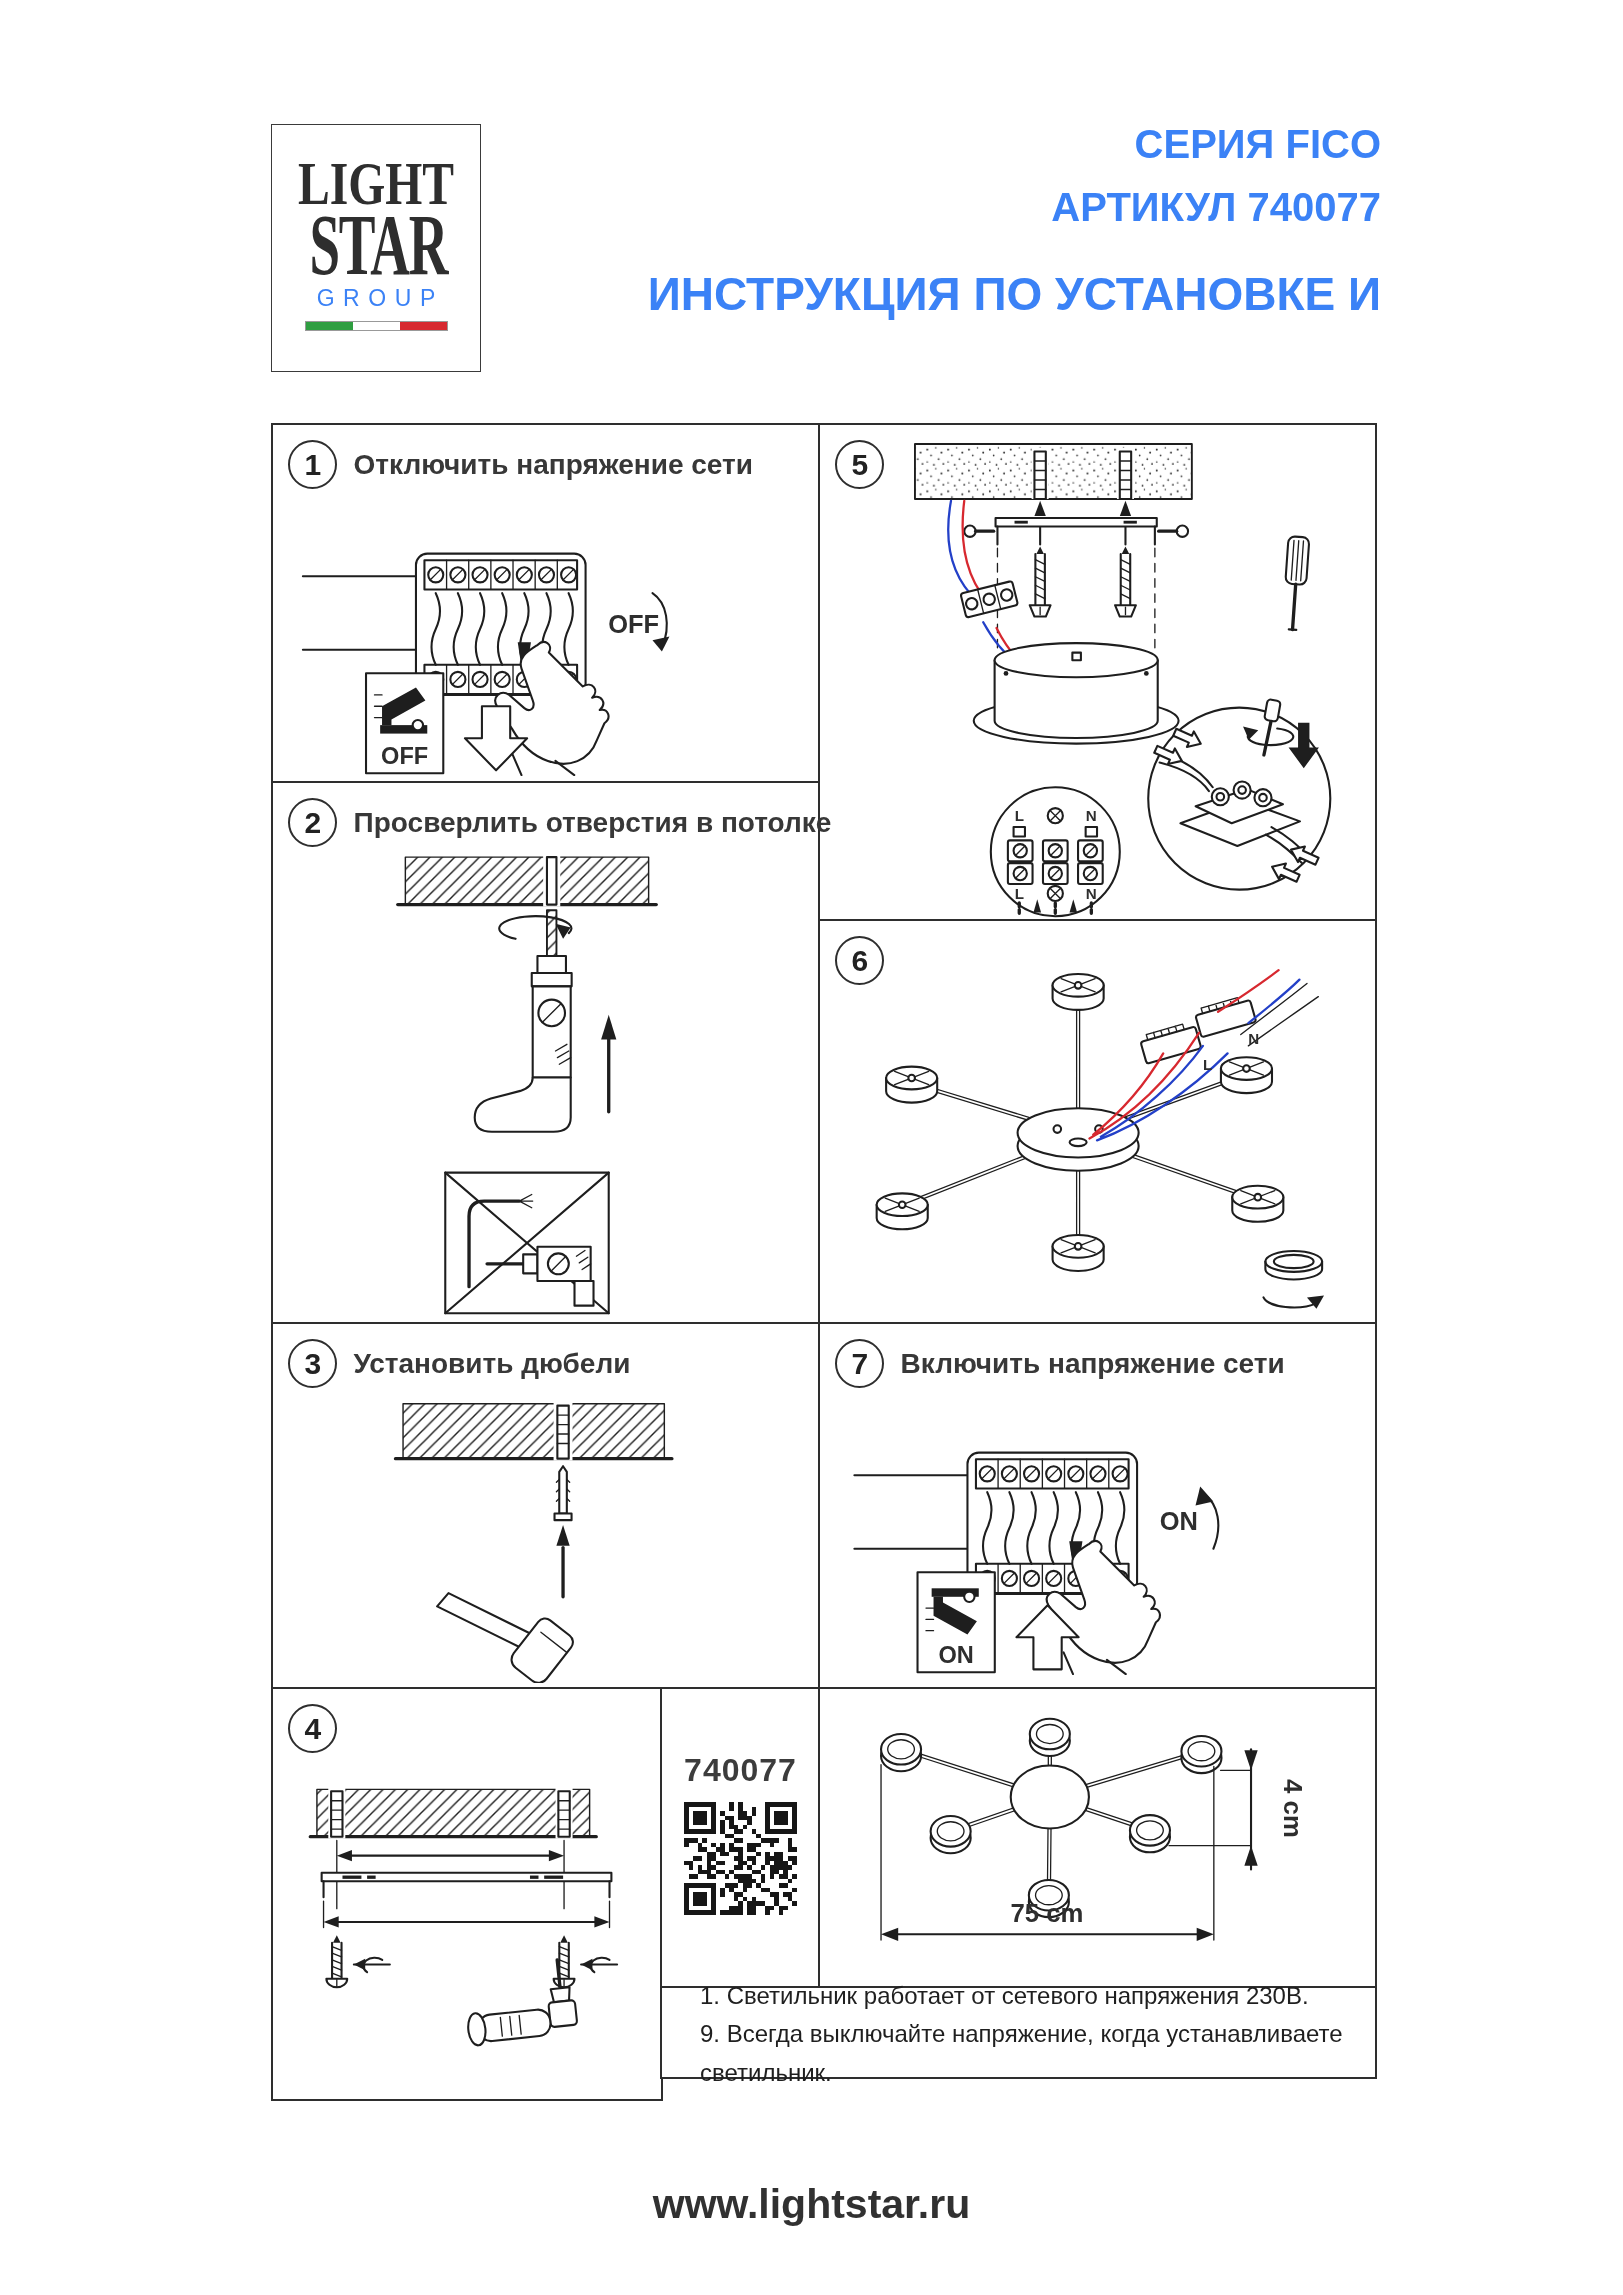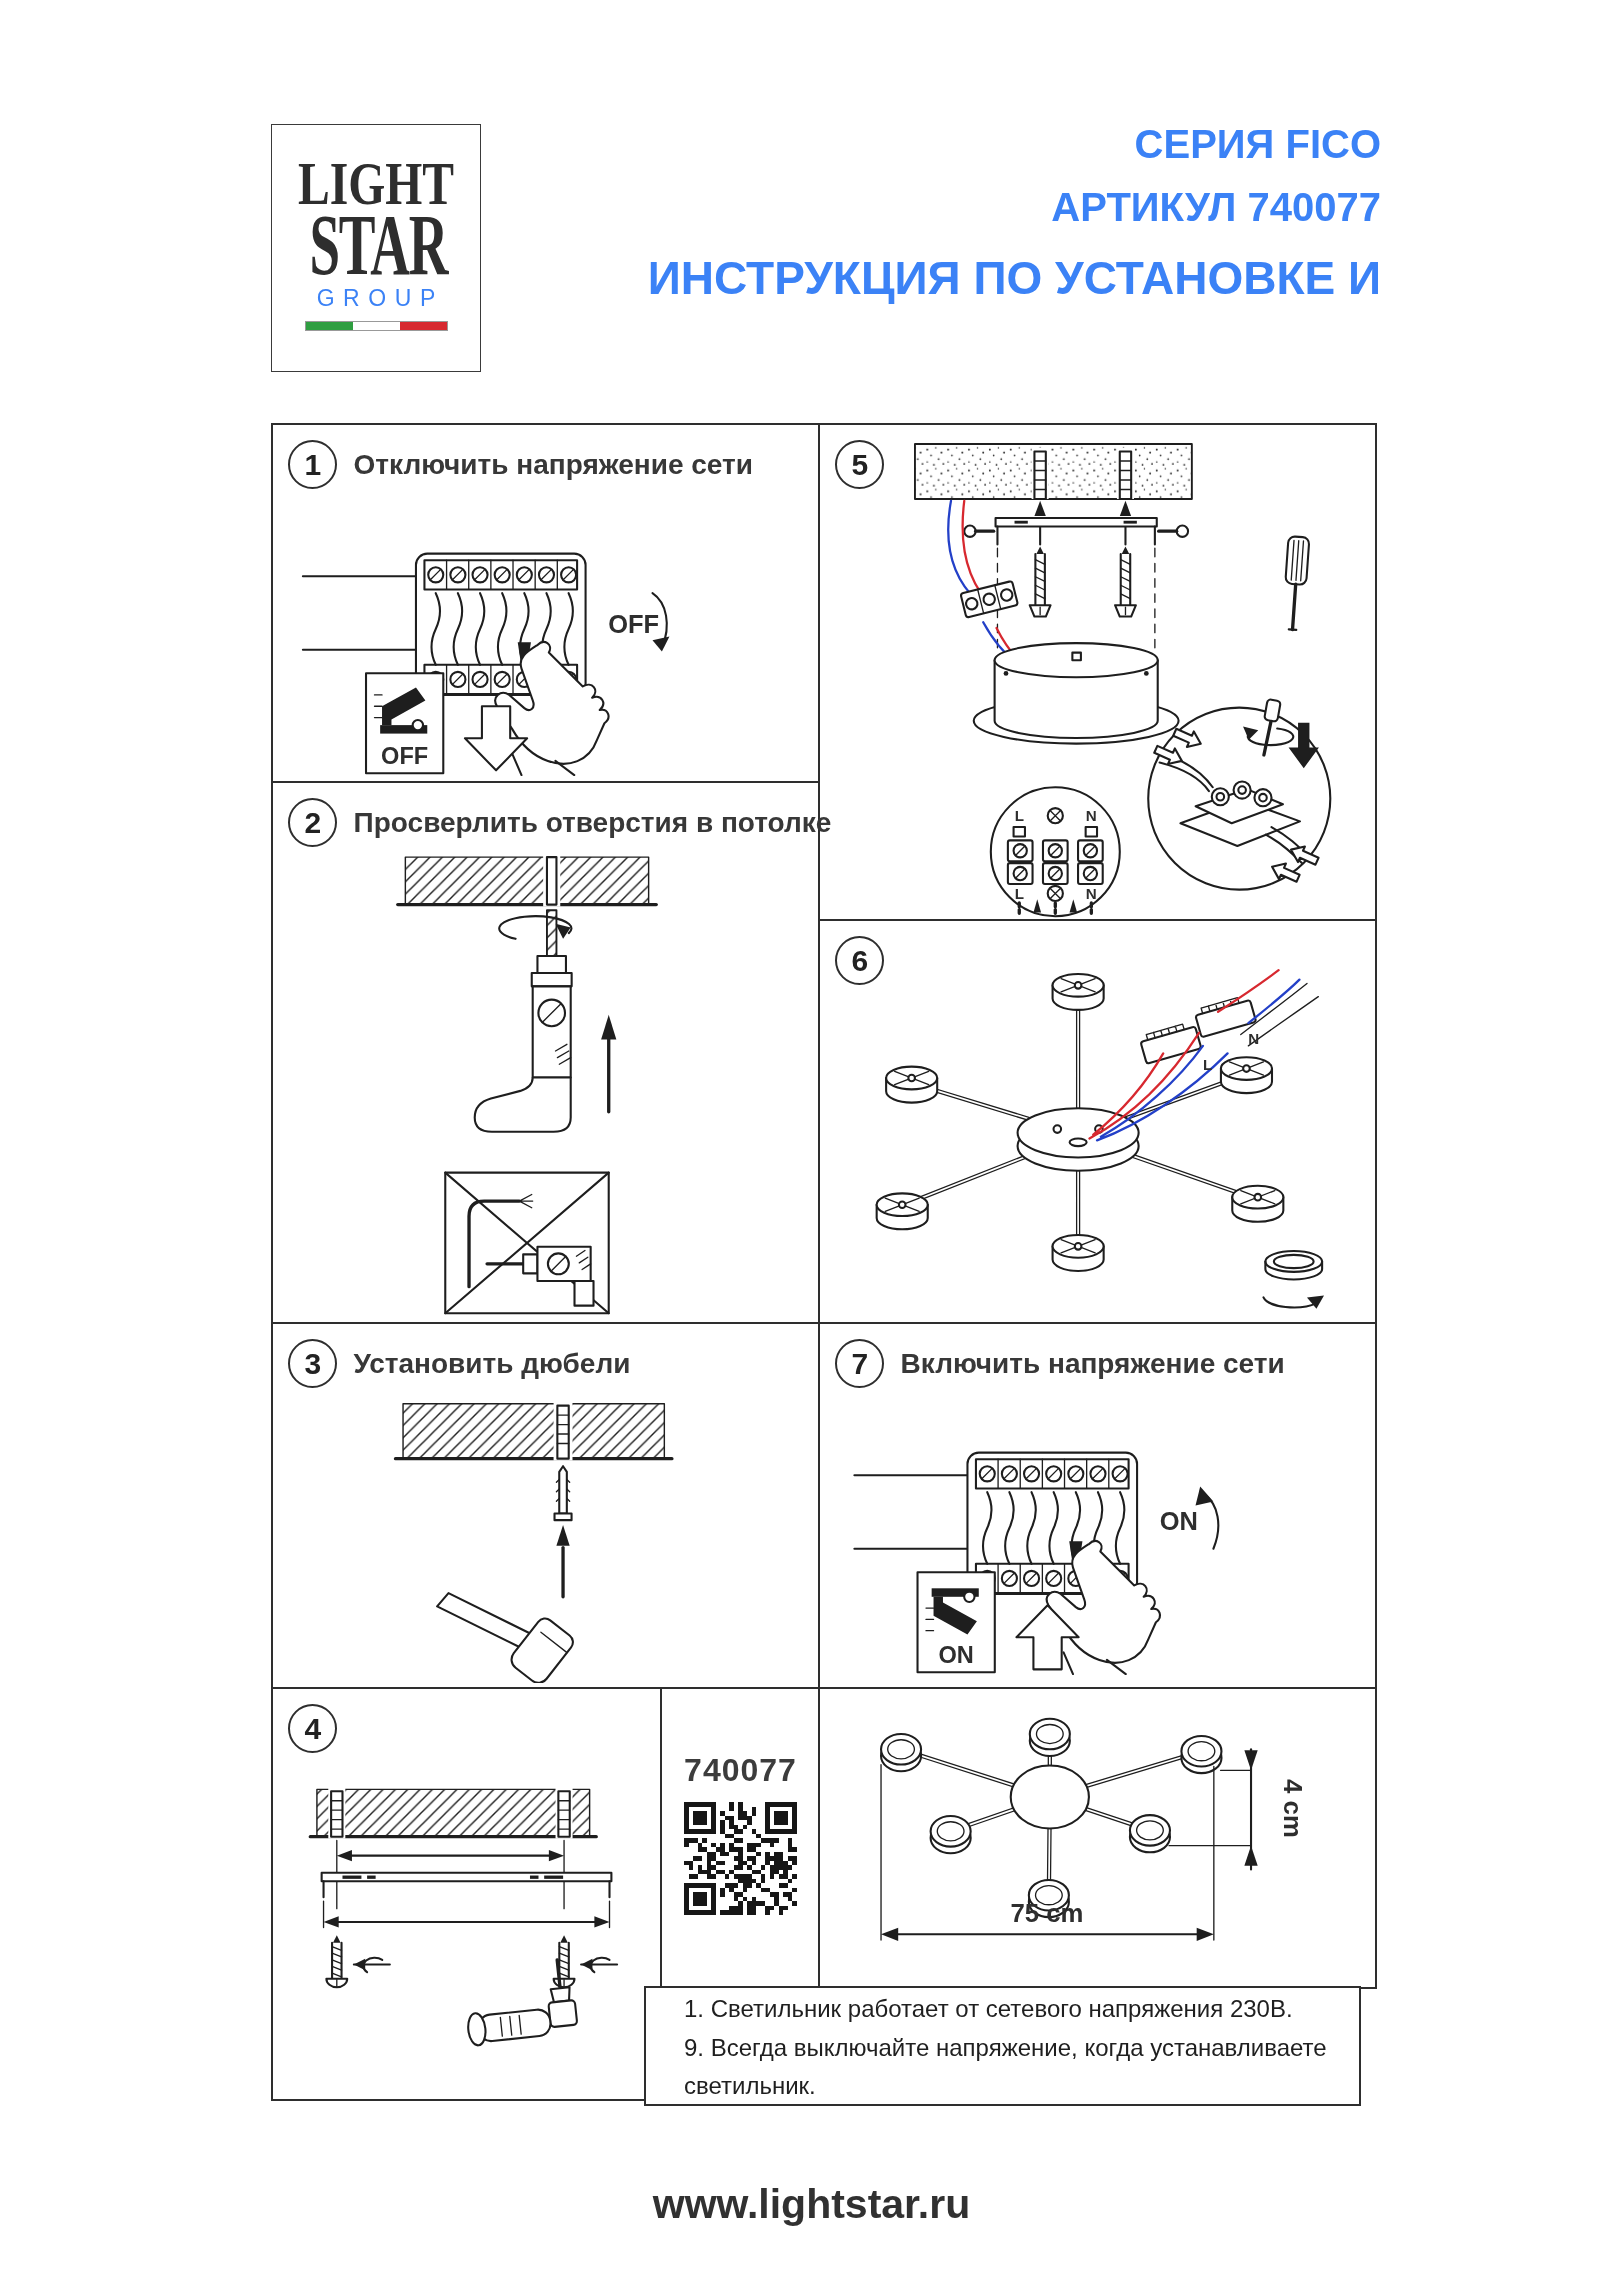--- a/index.html
+++ b/index.html
@@ -13,21 +13,21 @@
   .logo-group{font-size:23px;letter-spacing:8.6px;padding-left:8.6px;color:#3b82f6;margin-top:3.8px;}
   .logo-flag{width:143px;height:10.5px;margin:8.6px auto 0;display:flex;border:1px solid #999;box-sizing:border-box;}
   .logo-flag span{flex:1;}
   .fg{background:#2f9e41;}.fw{background:#ffffff;}.fr{background:#d7282f;}
 
   
   .header-text{position:absolute;right:242px;top:122px;text-align:right;font-weight:bold;color:#3b82f6;}
   .h-series{font-size:40px;line-height:1.1;}
   .h-article{font-size:40px;line-height:1.1;margin-top:19px;}
   .h-title{font-size:46px;line-height:1.18;}
-  .h-title.first{margin-top:22px;}
+  .h-title.first{margin-top:38px;}
 
   
   .grid{position:absolute;left:271px;top:423px;width:1106px;height:1678px;}
   .panel{position:absolute;background:#fff;border:2.9px solid #2e2e2e;box-sizing:border-box;}
   .step-head{position:absolute;top:15.3px;left:15.3px;display:flex;align-items:center;gap:16.3px;z-index:2;}
   .step-badge{width:45px;height:45px;border:2.4px solid #2e2e2e;border-radius:50%;display:flex;align-items:center;justify-content:center;font-size:30px;font-weight:bold;color:#222;background:#fff;flex:0 0 auto;}
   .step-title{font-size:28px;font-weight:bold;color:#383838;margin:0;white-space:nowrap;}
   .illus{position:absolute;left:0;width:100%;}
   .full{position:absolute;left:0;top:0;width:100%;height:100%;}
 
@@ -550,21 +550,21 @@
           <polygon class="f" points="413,256 395,249 395,263"></polygon>
         <text class="svgt" x="238" y="243" font-size="27" text-anchor="middle">75 cm</text>
         <path d="M452,62 V188"></path>
         <polygon class="f" points="452,84 445,63 459,63"></polygon>
           <polygon class="f" points="452,163 445,184 459,184"></polygon>
         <text class="svgt" font-size="27" text-anchor="middle" transform="translate(487,124) rotate(90)">4 cm</text>
       </g>
     </svg>
   </section>
 
-  <section class="panel notes" style="left:373px;top:1563px;width:717px;height:120px">
+  <section class="panel notes" style="left:389px;top:1563px;width:717px;height:93px">
     <p>1. Светильник работает от сетевого напряжения 230В.</p>
     <p>9. Всегда выключайте напряжение, когда устанавливаете светильник.</p>
   </section>
 
 </div>
 
 <div class="footer">www.lightstar.ru</div>
 
 
 </body></html>

